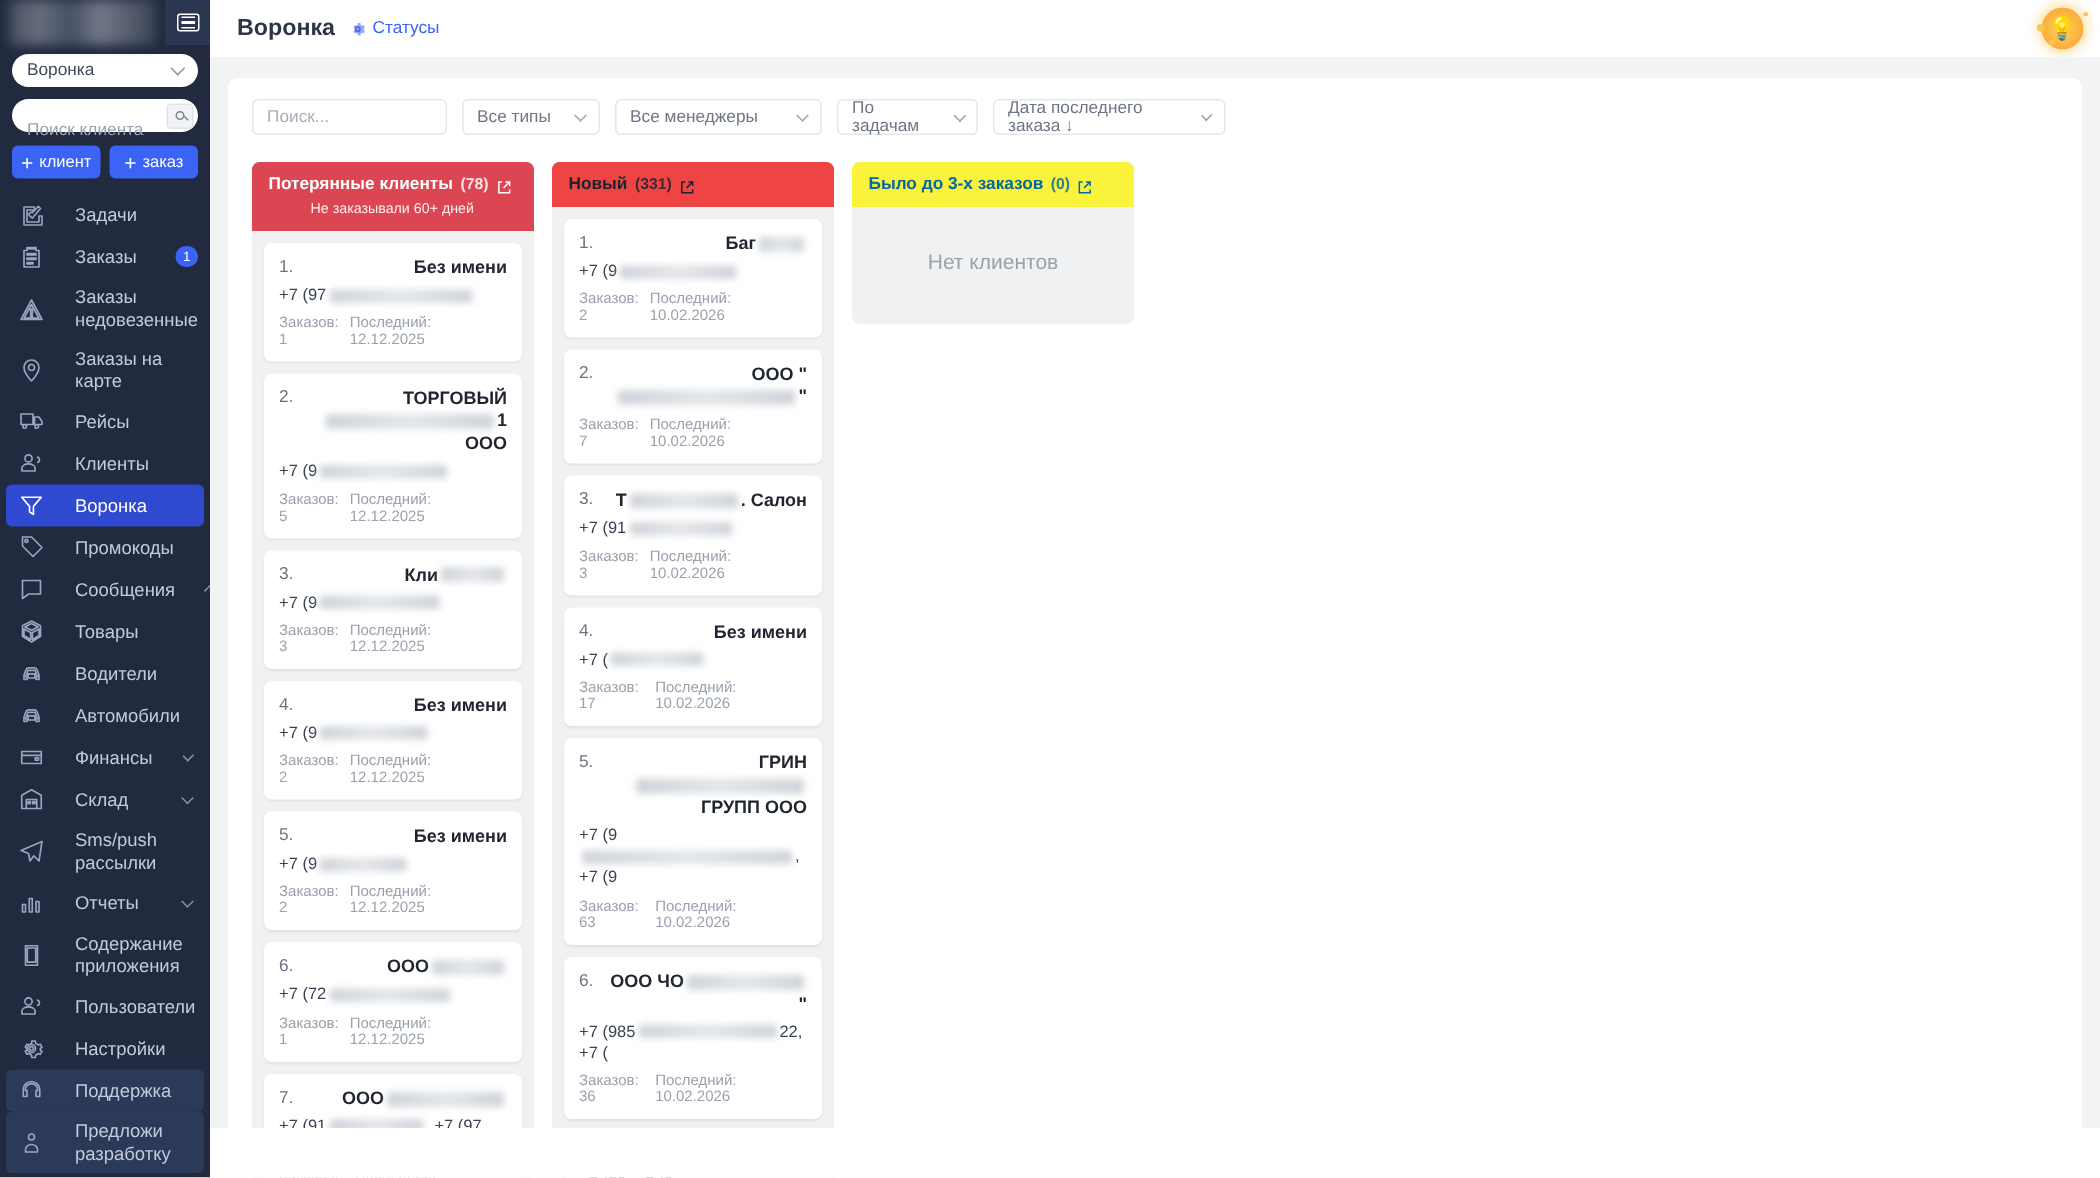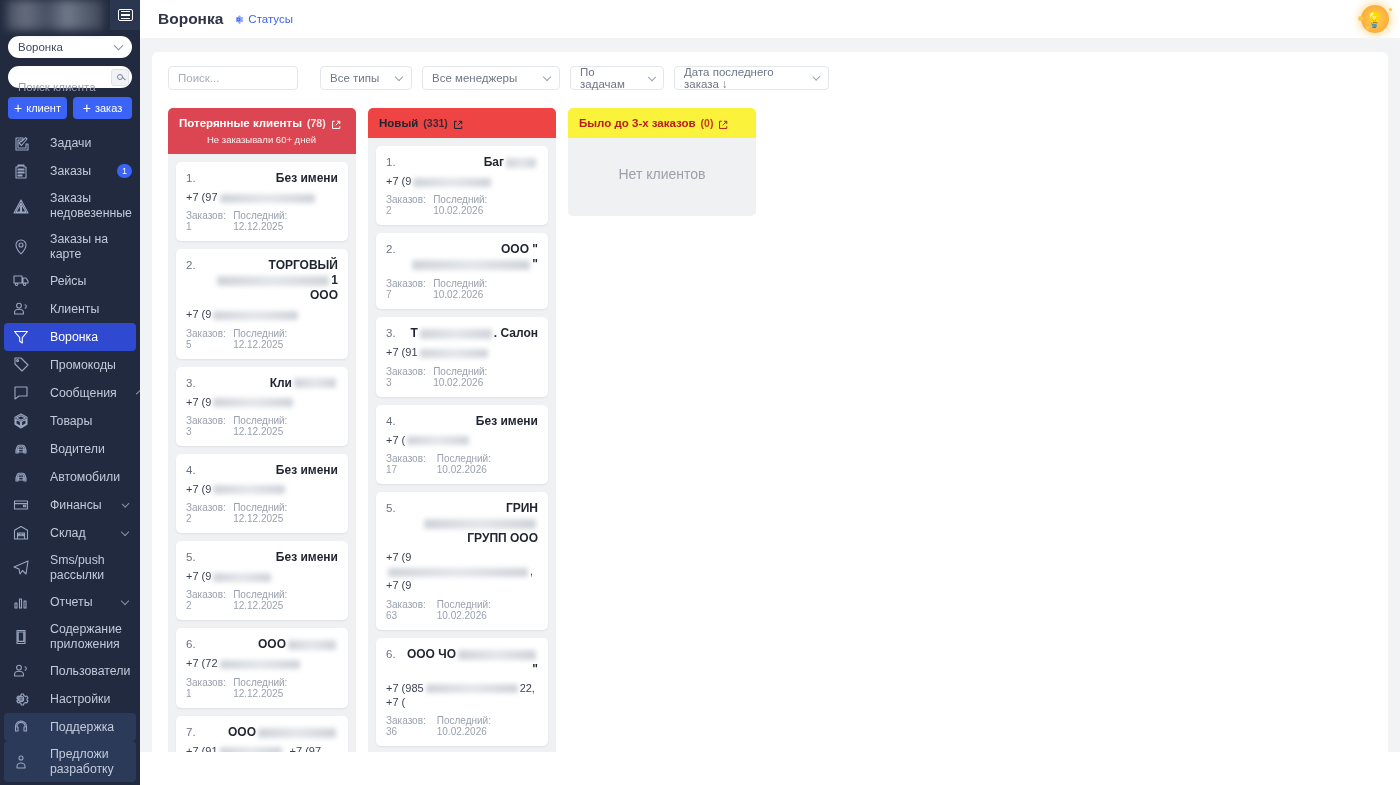--- a/index.html
+++ b/index.html
@@ -145,21 +145,21 @@
   .filters { display:flex; gap:10px; margin-bottom: 18px; }
   .f-input, .f-sel {
     height: 24px; border:1px solid #e3e6eb; border-radius:4px;
     display:flex; align-items:center; padding: 0 9px; font-size:11.5px; color:#6e7686;
     background:#fff;
   }
   .f-input { width:130px; color:#a7aeba; }
   .f-sel { justify-content: space-between; }
   .f-sel .chev2 { width:6px; height:6px; border-right:1.3px solid #9aa2b1; border-bottom:1.3px solid #9aa2b1;
     transform: rotate(45deg); margin-bottom:3px; margin-left:12px; }
-  .f-sel.w1 { width: 92px; margin-left: 12px; }
+  .f-sel.w1 { width: 92px; }
   .f-sel.w2 { width: 138px; }
   .f-sel.w3 { width: 94px; }
   .f-sel.w4 { width: 155px; }
 
   .board { display:flex; gap:12px; align-items:flex-start; }
   .column { width: 188px; flex: 0 0 188px; }
   .col-head {
     border-radius:5px 5px 0 0;
     padding: 9px 11px 9px 11px;
   }
@@ -630,21 +630,21 @@
                 <div class="card">
                   <div class="card-top">
                     <span class="card-num">7.</span>
                     <span class="card-name"><span>ООО К</span><span class="redact" style="width:58px;height:10px;margin:0 2px;"></span><span>АЙН</span></span>
                   </div>
                   <div class="card-phone"><span>+7 (</span><span>59, +7 (9</span></div>
                 </div>
               </div>
             </div>
             <div class="column">
-              <div class="col-head" style="background: rgb(251, 242, 60); color: #b91c1c;">
+              <div class="col-head" style="background: rgb(251, 242, 60); color: #0369a1;">
                 <div class="row1">
                   <span class="col-title">Было до 3-х заказов</span>
                   <span class="col-count">(0)</span>
                   <span class="ext-ic"><svg viewBox="0 0 16 16" width="10" height="10" fill="none" stroke="currentColor" stroke-width="1.6">
                       <path d="M6 2H2.5v11.5H14V10"></path>
                       <path d="M9.5 2H14v4.5"></path>
                       <path d="M14 2L7.5 8.5"></path>
                     </svg></span>
                 </div>
               </div>

